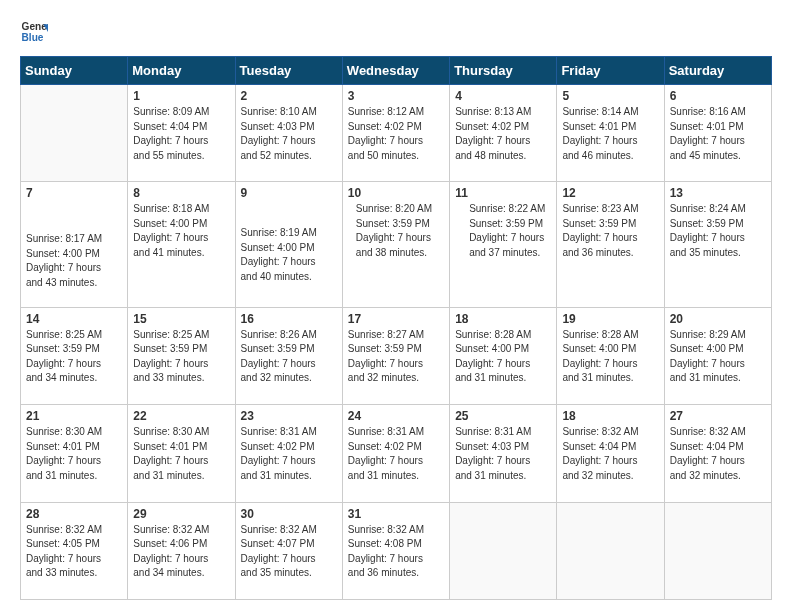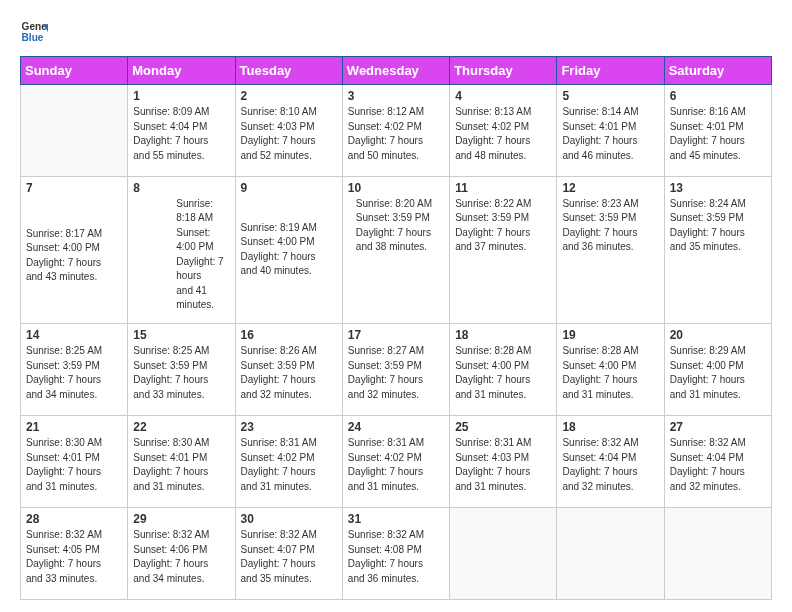--- a/index.html
+++ b/index.html
@@ -46,21 +46,21 @@
       color: #555;
     }
     .calendar {
       flex: 1;
       border: 1px solid #ccc;
       border-collapse: collapse;
       width: 100%;
       table-layout: fixed;
     }
     .calendar thead tr th {
-      background-color: #d946ef;
+      background-color: #0c4a6e;
       color: #fff;
       font-size: 13px;
       font-weight: bold;
       padding: 6px 4px;
       text-align: left;
       border: 1px solid #1e5a9a;
     }
     .calendar tbody tr td {
       vertical-align: top;
       border: 1px solid #ccc;
@@ -165,42 +165,42 @@
         <tr>
           <td>
             <span class="day-number">7</span>
             <div class="day-info" style="white-space: pre-line; margin-top: 32px;">Sunrise: 8:17 AM
 Sunset: 4:00 PM
 Daylight: 7 hours
 and 43 minutes.</div>
           </td>
           <td>
             <span class="day-number">8</span>
-            <div class="day-info" style="white-space: pre-line; margin-left: 43px;">Sunrise: 8:18 AM
+            <div class="day-info" style="white-space: pre-line;">Sunrise: 8:18 AM
 Sunset: 4:00 PM
 Daylight: 7 hours
 and 41 minutes.</div>
           </td>
           <td>
             <span class="day-number">9</span>
             <div class="day-info" style="white-space: pre-line; margin-top: 26px;">Sunrise: 8:19 AM
 Sunset: 4:00 PM
 Daylight: 7 hours
 and 40 minutes.</div>
           </td>
           <td>
             <span class="day-number">10</span>
             <div class="day-info" style="white-space: pre-line; margin-left: 8px;">Sunrise: 8:20 AM
 Sunset: 3:59 PM
 Daylight: 7 hours
 and 38 minutes.</div>
           </td>
           <td>
             <span class="day-number">11</span>
-            <div class="day-info" style="white-space: pre-line;">Sunrise: 8:22 AM
+            <div class="day-info" style="white-space: pre-line; margin-left: 14px;">Sunrise: 8:22 AM
 Sunset: 3:59 PM
 Daylight: 7 hours
 and 37 minutes.</div>
           </td>
           <td>
             <span class="day-number">12</span>
             <div class="day-info" style="white-space: pre-line;">Sunrise: 8:23 AM
 Sunset: 3:59 PM
 Daylight: 7 hours
 and 36 minutes.</div>

